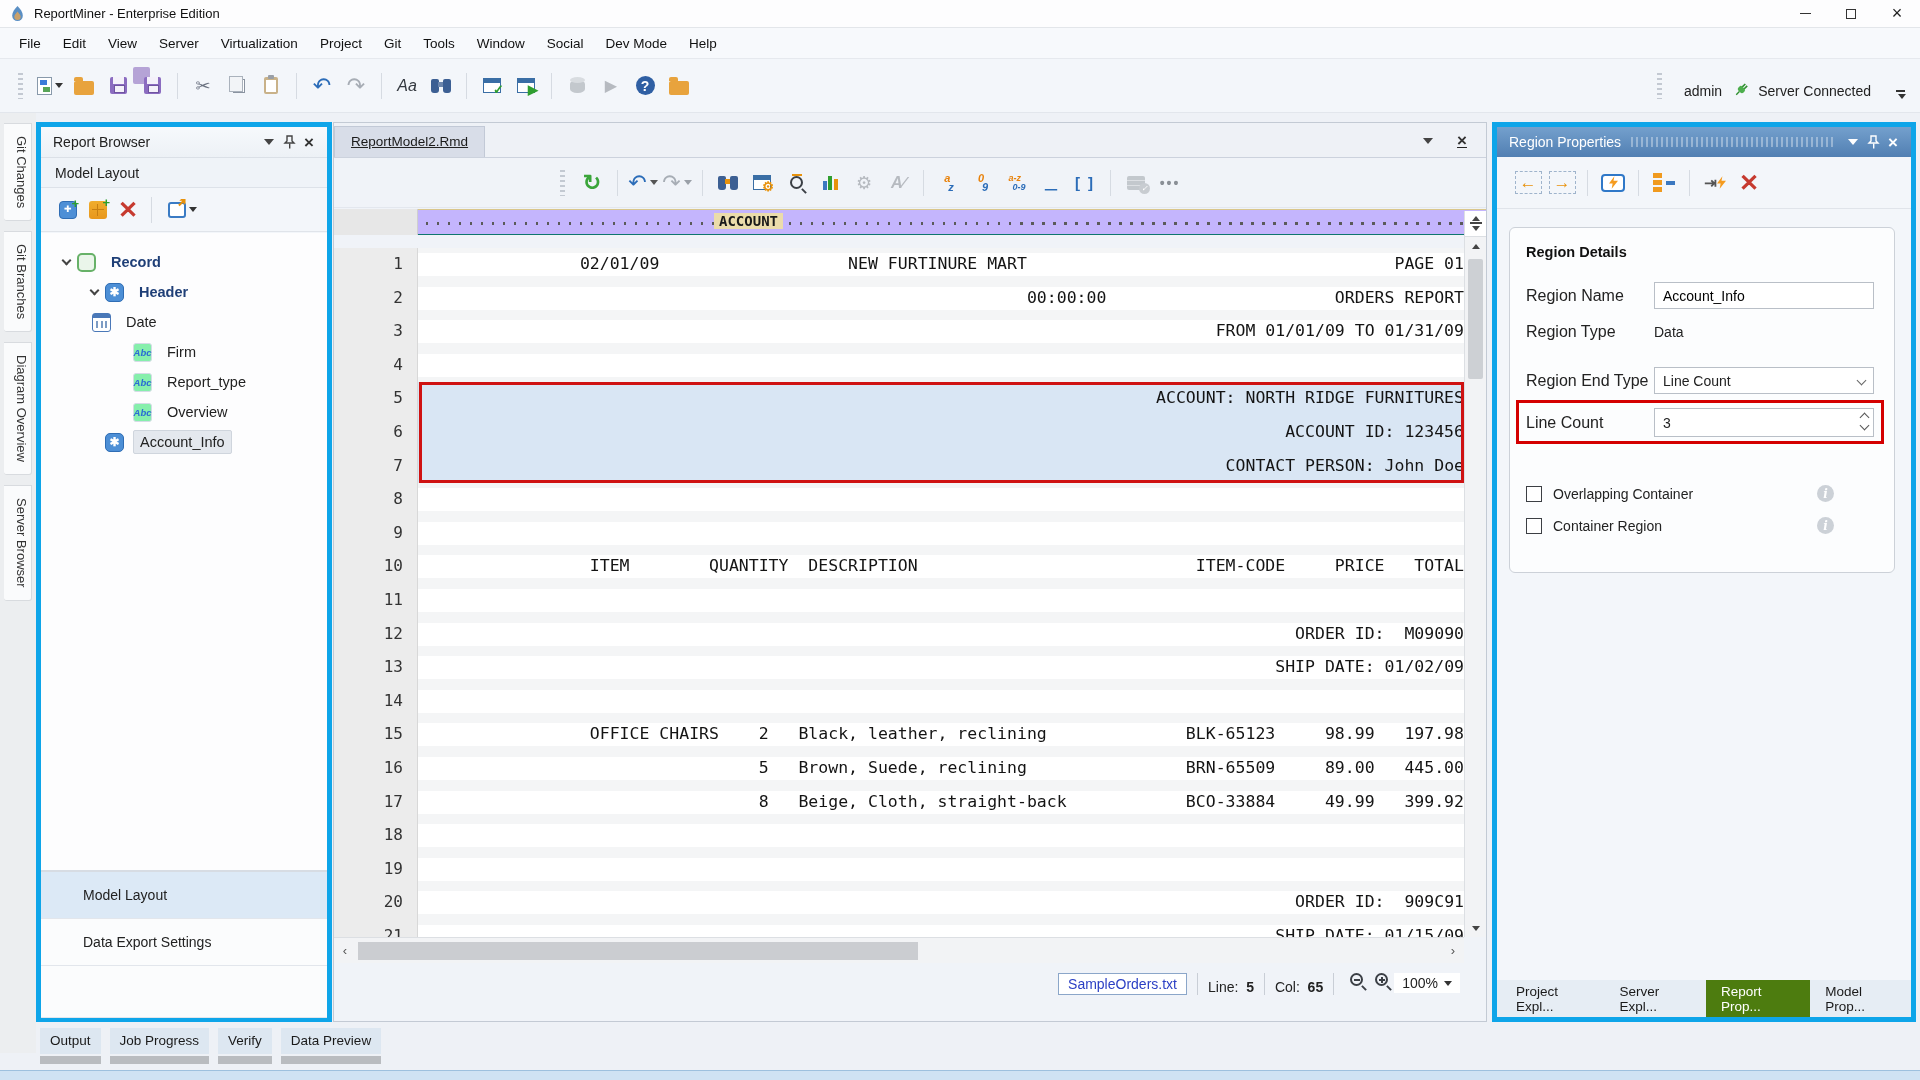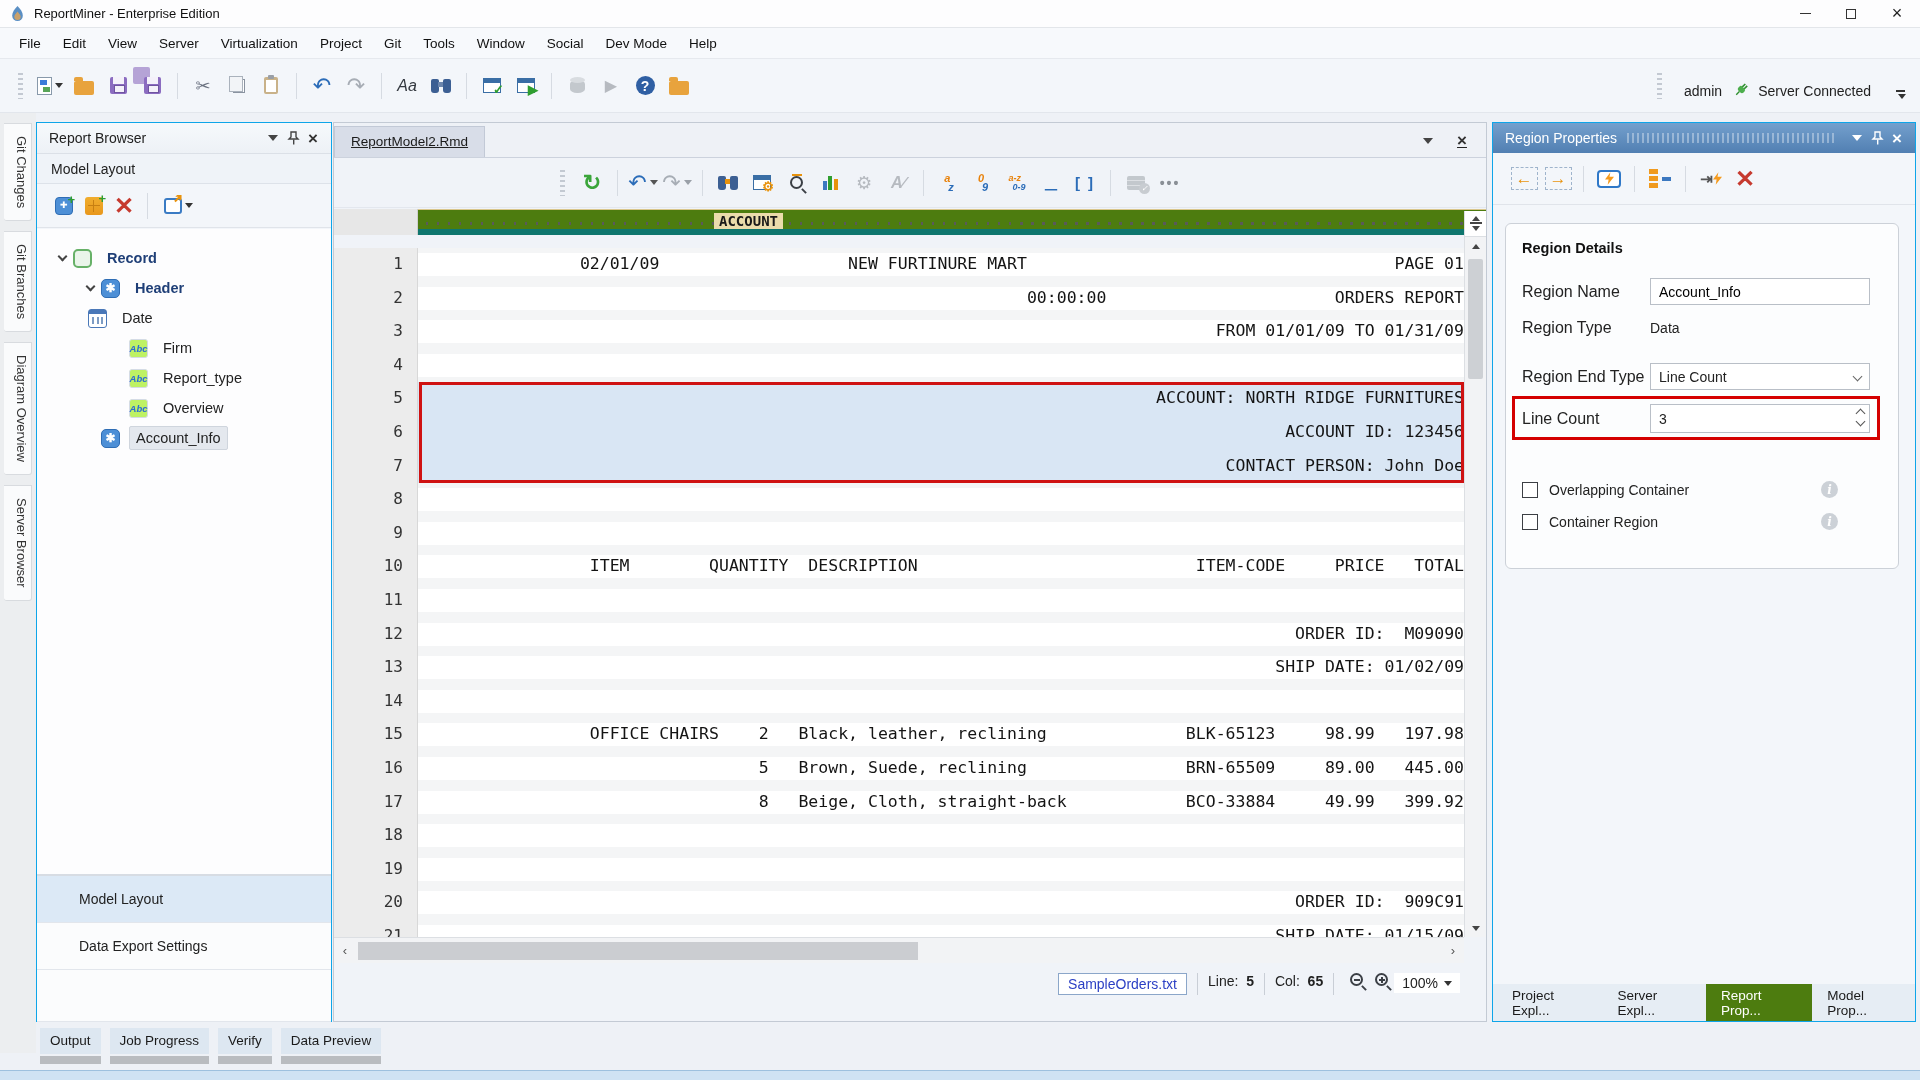--- a/index.html
+++ b/index.html
@@ -57,21 +57,21 @@
   .toolbar-right { margin-left:auto; display:flex; align-items:flex-end; margin-right:14px; }
   .toolbar-right .name { font-size:14px; margin:0 10px 0 12px; }
   .toolbar-right .status { font-size:14px; margin-left:8px; }
   .overflow-dd { display:flex; flex-direction:column; align-items:center; margin-left:24px; margin-top:14px; }
   .overflow-dd i { display:block; width:9px; height:1.5px; background:#333; margin-bottom:2px; }
 
   
   .side-strip { position:absolute; left:0; top:113px; width:36px; height:940px; background:#eceef0; }
   .v-tab { writing-mode:vertical-rl; background:#fafbfc; border:1px solid #d8dbdf; border-left:none; color:#333; font-size:13px; padding:12px 2px; margin:10px 0 0 4px; width:28px; border-radius:0 0 3px 3px; }
 
-  .panel { position:absolute; background:#f3f6fa; border:1px solid #0ea5e9; }
+  .panel { position:absolute; background:#f3f6fa; border:5px solid #0ea5e9; }
   .panel-hdr { height:31px; display:flex; align-items:center; padding:0 8px 0 12px; background:linear-gradient(#f6f9fc,#edf1f6); border-bottom:1px solid #dbe0e7; font-size:14px; color:#222; }
   .panel-hdr .sp { flex:1; }
   .hdr-ico { width:20px; display:flex; justify-content:center; align-items:center; color:#444; }
   .tri-down { width:0; height:0; border-left:5px solid transparent; border-right:5px solid transparent; border-top:6px solid #444; }
   .x-glyph { font-size:17px; font-weight:bold; color:#333; line-height:1; }
 
   
   #left-panel { left:36px; top:122px; width:296px; height:900px; }
   .subhdr { height:30px; display:flex; align-items:center; padding-left:14px; font-size:14px; background:#eff3f8; border-bottom:1px solid #dde2e9; }
   .lp-toolbar { height:44px; display:flex; align-items:center; padding-left:12px; background:#f3f6fa; border-bottom:1px solid #e0e4ea; }
@@ -89,21 +89,21 @@
   .tree-row { height:30px; display:flex; align-items:center; font-size:14.5px; }
   .chev { width:22px; display:flex; justify-content:center; }
   .chev i { width:7px; height:7px; border-right:2px solid #444; border-bottom:2px solid #444; transform:rotate(45deg); margin-top:-3px; }
   .ti { width:19px; height:19px; margin-right:9px; flex:none; display:flex; align-items:center; justify-content:center; }
   .ti-record { border:2.5px solid #67b168; border-radius:5px; background:#eaf5ea; }
   .ti-region { background:#4d8fd6; border:1px solid #2f6db4; border-radius:5px; color:#fff; font-size:12px; font-weight:bold; }
   .ti-date { border:1.5px solid #4a78b8; border-radius:3px; background:#fff; position:relative; }
   .ti-date::before { content:""; position:absolute; left:0; top:0; right:0; height:4px; background:#4a78b8; }
   .ti-date::after { content:""; position:absolute; left:3px; top:7px; width:11px; height:7px;
       background:repeating-linear-gradient(90deg,#7d9cc4 0 2px, transparent 2px 4.5px); }
-  .ti-abc { background:#bef264; border:1px solid #d4dbe6; border-radius:3px; color:#2b6cd4; font-size:9.5px; font-weight:bold; font-style:italic; }
+  .ti-abc { background:#86efac; border:1px solid #d4dbe6; border-radius:3px; color:#2b6cd4; font-size:9.5px; font-weight:bold; font-style:italic; }
   .t-label { padding:3px 6px; border-radius:2px; white-space:nowrap; }
   .t-bold { font-weight:bold; color:#1f3f77; }
   .t-selected { background:#e4e8ee; border:1px solid #cfd5dd; }
   .lp-footer { position:absolute; left:0; bottom:0; right:0; height:146px; background:#f7fafc; border-top:1px solid #d7dce3; }
   .lpf-item { height:47px; display:flex; align-items:center; padding-left:42px; font-size:14px; border-bottom:1px solid #e2e6ec; background:#fbfcfd; }
   .lpf-item.active { background:#dcе9f6; background:#dce9f6; }
 
   
   .bottom-tabs { position:absolute; left:40px; top:1028px; height:40px; display:flex; gap:9px; }
   .b-tab { display:flex; flex-direction:column; }
@@ -115,21 +115,21 @@
   #editor { left:333px; top:122px; width:1154px; height:900px; background:#f0f3f8; border:1px solid #c3cad4; }
   .ed-tabbar { height:35px; background:#eef1f6; border-bottom:1px solid #ccd2dd; display:flex; align-items:flex-end;text-decoration:underline; }
   .ed-tab { background:#d8dde8; border:1px solid #c2c9d6; border-bottom:none; padding:7px 16px 8px; font-size:13.5px; color:#1a1a1a; }
   .ed-tab-icons { margin-left:auto; display:flex; align-items:center; gap:14px; padding:0 14px 8px; }
   .ed-toolbar { height:50px; display:flex; align-items:center; background:#f0f3f8; padding-left:226px; border-bottom:1px solid #e3e7ee; }
   .two-line { display:flex; flex-direction:column; line-height:9px; font-size:11px; font-weight:bold; font-style:italic; }
   .two-line b:first-child { color:#e8820c; } .two-line b:last-child { color:#2b6cb8; margin-left:4px; }
   .two-line.sm { font-size:9px; }
   .ellipsis { color:#8a8f96; font-weight:bold; letter-spacing:2px; font-size:14px; }
 
-  .ruler { position:absolute; left:0; top:86px; right:0; height:26px; background:#4d7c0f; border-top:1px solid #d9c68c; border-bottom:6px solid #0f766e; }
+  .ruler { position:absolute; left:0; top:86px; right:0; height:26px; background:#c4b5fd; border-top:1px solid #d9c68c; border-bottom:1px solid #0f766e; }
   .ruler-gut { position:absolute; left:0; top:86px; width:84px; height:26px; background:#e7e7e7; border-right:1px solid #cfcfcf; z-index:2; }
   .ruler-dots { position:absolute; left:92px; right:10px; top:12px; height:3px; background:repeating-linear-gradient(90deg,#5a5a5a 0 2.5px, transparent 2.5px 11px); }
   .ruler-label { position:absolute; left:380px; top:3px; background:#ebdcab; padding:0 5px; font-family:"DejaVu Sans Mono", monospace; font-size:14px; font-weight:bold; color:#1a1a1a; z-index:1; }
 
   .rows { position:absolute; left:0; top:125px; right:22px; height:706px; background:#fff; overflow:hidden; }
   .rl-row { display:flex; height:33.6px; }
   .rl-gut { width:84px; background:#ececec; border-right:1px solid #d8d8d8; font-family:"DejaVu Sans Mono", monospace; font-size:16px; color:#333; text-align:right; padding:6px 14px 0 0; }
   .rl-text { flex:1; font-family:"DejaVu Sans Mono", monospace; font-size:16.5px; color:#141414; white-space:pre; padding:6px 0 0 2px;
              background:linear-gradient(#f4f5f6 0 5px, #fff 5px 28px, #f4f5f6 28px 100%);text-align:right; }
   .rl-row.hl .rl-text { background:#d9e6f4; }
@@ -141,21 +141,21 @@
   .tri-dn-s { width:0; height:0; border-left:4px solid transparent; border-right:4px solid transparent; border-top:5px solid #444; margin-top:1px; }
   .vs-arrow { height:18px; display:flex; align-items:center; justify-content:center; color:#555; font-size:10px; }
   .vs-thumb { position:absolute; left:3px; right:3px; top:48px; height:120px; background:#cdd0d4; border-radius:2px; }
   .vs-down { position:absolute; bottom:0; left:0; right:0; }
 
   .hscroll { position:absolute; left:0; right:22px; bottom:58px; height:26px; background:#f2f3f5; border-top:1px solid #dcdfe3; display:flex; align-items:center; }
   .hs-arrow { width:22px; text-align:center; color:#555; font-size:13px; }
   .hs-thumb { position:absolute; left:24px; width:560px; top:4px; height:18px; background:#cbcdd1; }
 
   .ed-status { position:absolute; left:0; right:0; bottom:0; height:58px; background:#f0f3f8; display:flex; align-items:flex-start; justify-content:flex-end; padding:10px 26px 0 0; }
-  .st-item { display:flex; align-items:center; font-size:14px; color:#222; }
+  .st-item { display:flex; align-items:center; font-size:14px; color:#222;margin-top:6px; }
   .st-sep { width:1px; height:22px; background:#c9ced6; margin:0 10px; }
   .file-box { border:1px solid #8ba6c9; background:#fff; color:#2b3fc4; padding:2px 9px; font-size:14px; }
   .mag { width:13px; height:13px; border:2px solid #3b3f45; border-radius:50%; position:relative; margin:0 6px; }
   .mag::after { content:""; position:absolute; width:6px; height:2px; background:#3b3f45; transform:rotate(45deg); left:9px; top:12px; }
   .mag i { position:absolute; left:1.5px; top:3.5px; width:6px; height:2px; background:#3b3f45; }
   .mag.plus b { position:absolute; left:3.5px; top:1.5px; width:2px; height:6px; background:#3b3f45; }
   .zoom-box { background:#fff; padding:2px 8px; font-size:14px; display:flex; align-items:center; gap:6px; }
 
   
   #right-panel { left:1492px; top:122px; width:424px; height:900px; }

